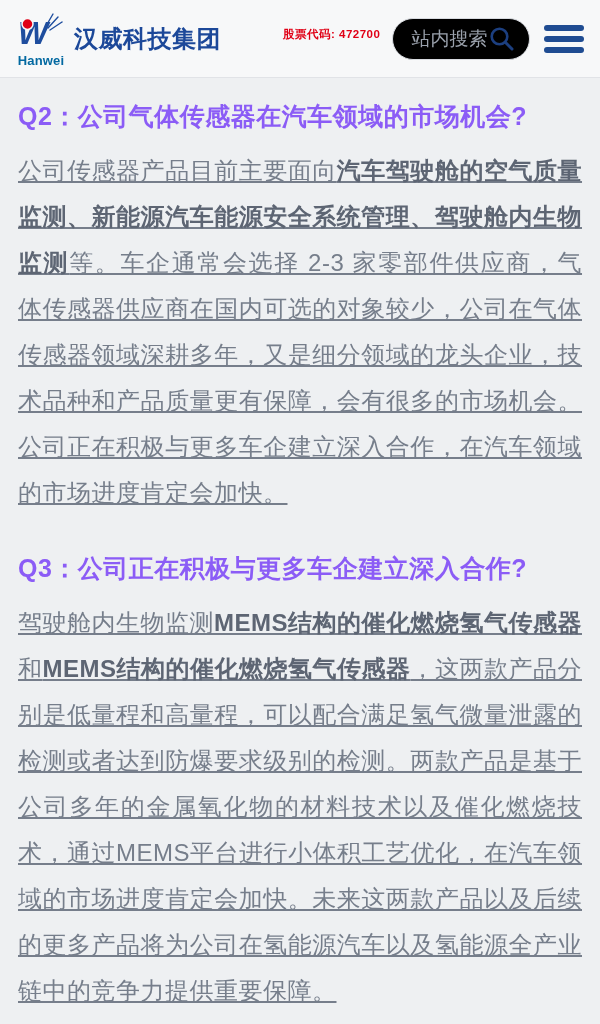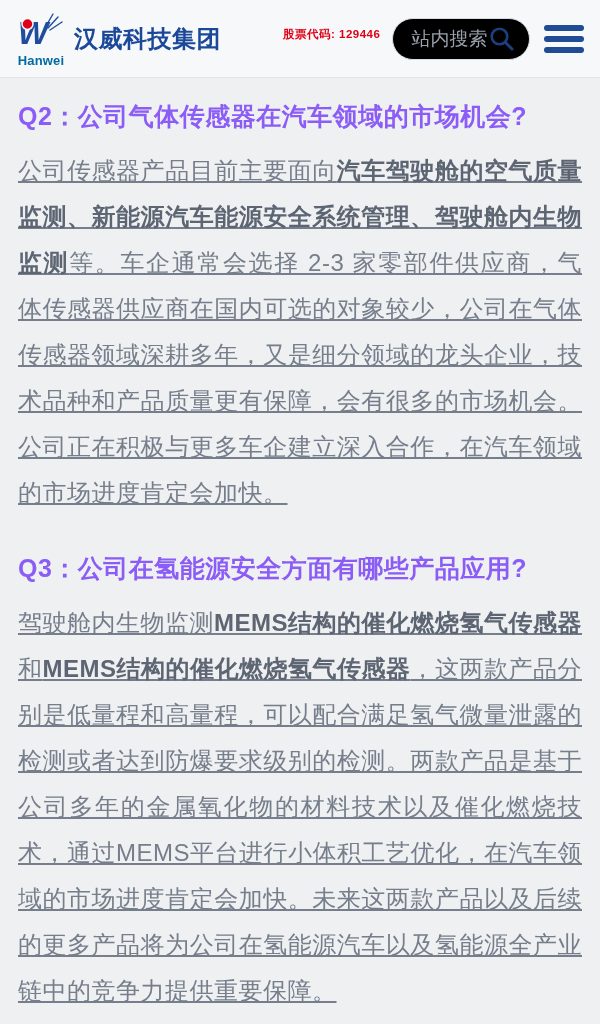--- a/index.html
+++ b/index.html
@@ -137,21 +137,21 @@
             <line x1="33" y1="19" x2="45" y2="11"></line>
           </g>
           <text x="1" y="33" font-family="Liberation Sans, DejaVu Sans, sans-serif" font-size="32" font-weight="bold" font-style="italic" fill="#1e4d9e">W</text>
           <circle cx="10.5" cy="13" r="5.5" fill="#e00016" stroke="#f7f8f9" stroke-width="1.5"></circle>
         </svg>
       </span>
       <span class="logo-caption">Hanwei</span>
     </div>
     <div class="logo-text-col">
       <div class="company-name">汉威科技集团</div>
-      <div class="stock-code">股票代码: 129446</div>
+      <div class="stock-code">股票代码: 472700</div>
     </div>
   </div>
 
   <div class="search">
     <input class="search-input" type="text" placeholder="站内搜索..." style="">
     <span>
       <svg class="search-icon-svg" width="27" height="27" viewBox="0 0 27 27" aria-hidden="true">
         <circle cx="11.5" cy="11.5" r="7.8" fill="none" stroke="#1c3f80" stroke-width="2.6"></circle>
         <line x1="17.3" y1="17.3" x2="24" y2="24" stroke="#1c3f80" stroke-width="3" stroke-linecap="round"></line>
       </svg>
@@ -167,17 +167,17 @@
   </button>
 
 </header>
 
 <main class="qa-content">
 
   <h2 class="question">Q2：公司气体传感器在汽车领域的市场机会?</h2>
 
   <p class="answer"><span>公司传感器产品目前主要面向</span><strong>汽车驾驶舱的空气质量监测、新能源汽车能源安全系统管理、驾驶舱内生物监测</strong><span>等。车企通常会选择 2-3 家零部件供应商，气体传感器供应商在国内可选的对象较少，公司在气体传感器领域深耕多年，又是细分领域的龙头企业，技术品种和产品质量更有保障，会有很多的市场机会。公司正在积极与更多车企建立深入合作，在汽车领域的市场进度肯定会加快。</span></p>
 
-  <h2 class="question q-follow">Q3：公司在氢能源安全方面有哪些产品应用?</h2>
+  <h2 class="question q-follow">Q3：公司正在积极与更多车企建立深入合作?</h2>
 
   <p class="answer"><span>驾驶舱内生物监测</span><strong>MEMS结构的催化燃烧氢气传感器</strong><span>和</span><strong>MEMS结构的催化燃烧氢气传感器</strong><span>，这两款产品分别是低量程和高量程，可以配合满足氢气微量泄露的检测或者达到防爆要求级别的检测。两款产品是基于公司多年的金属氧化物的材料技术以及催化燃烧技术，通过MEMS平台进行小体积工艺优化，在汽车领域的市场进度肯定会加快。未来这两款产品以及后续的更多产品将为公司在氢能源汽车以及氢能源全产业链中的竞争力提供重要保障。</span></p>
 
 </main>
 
 </body></html>

